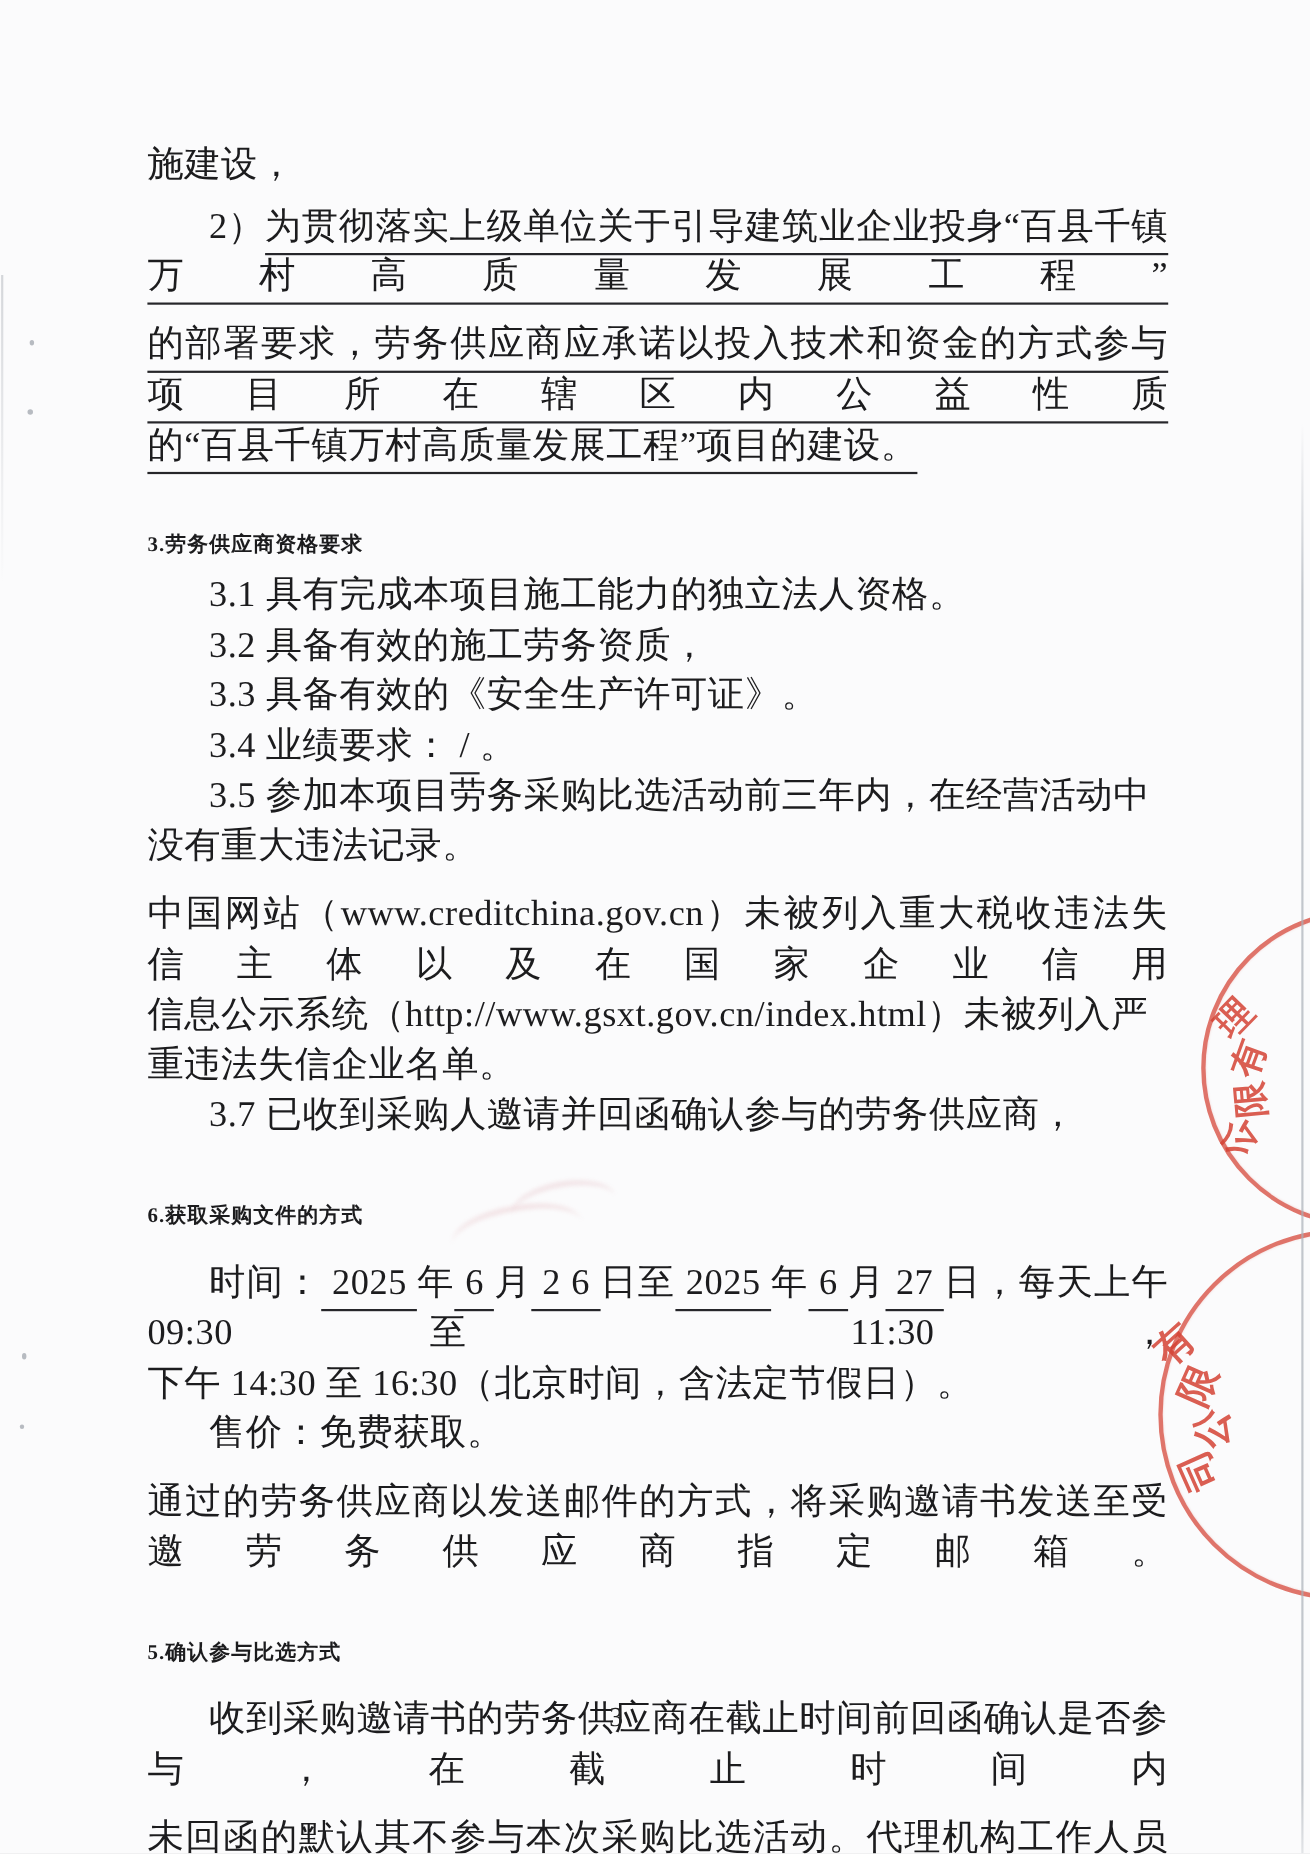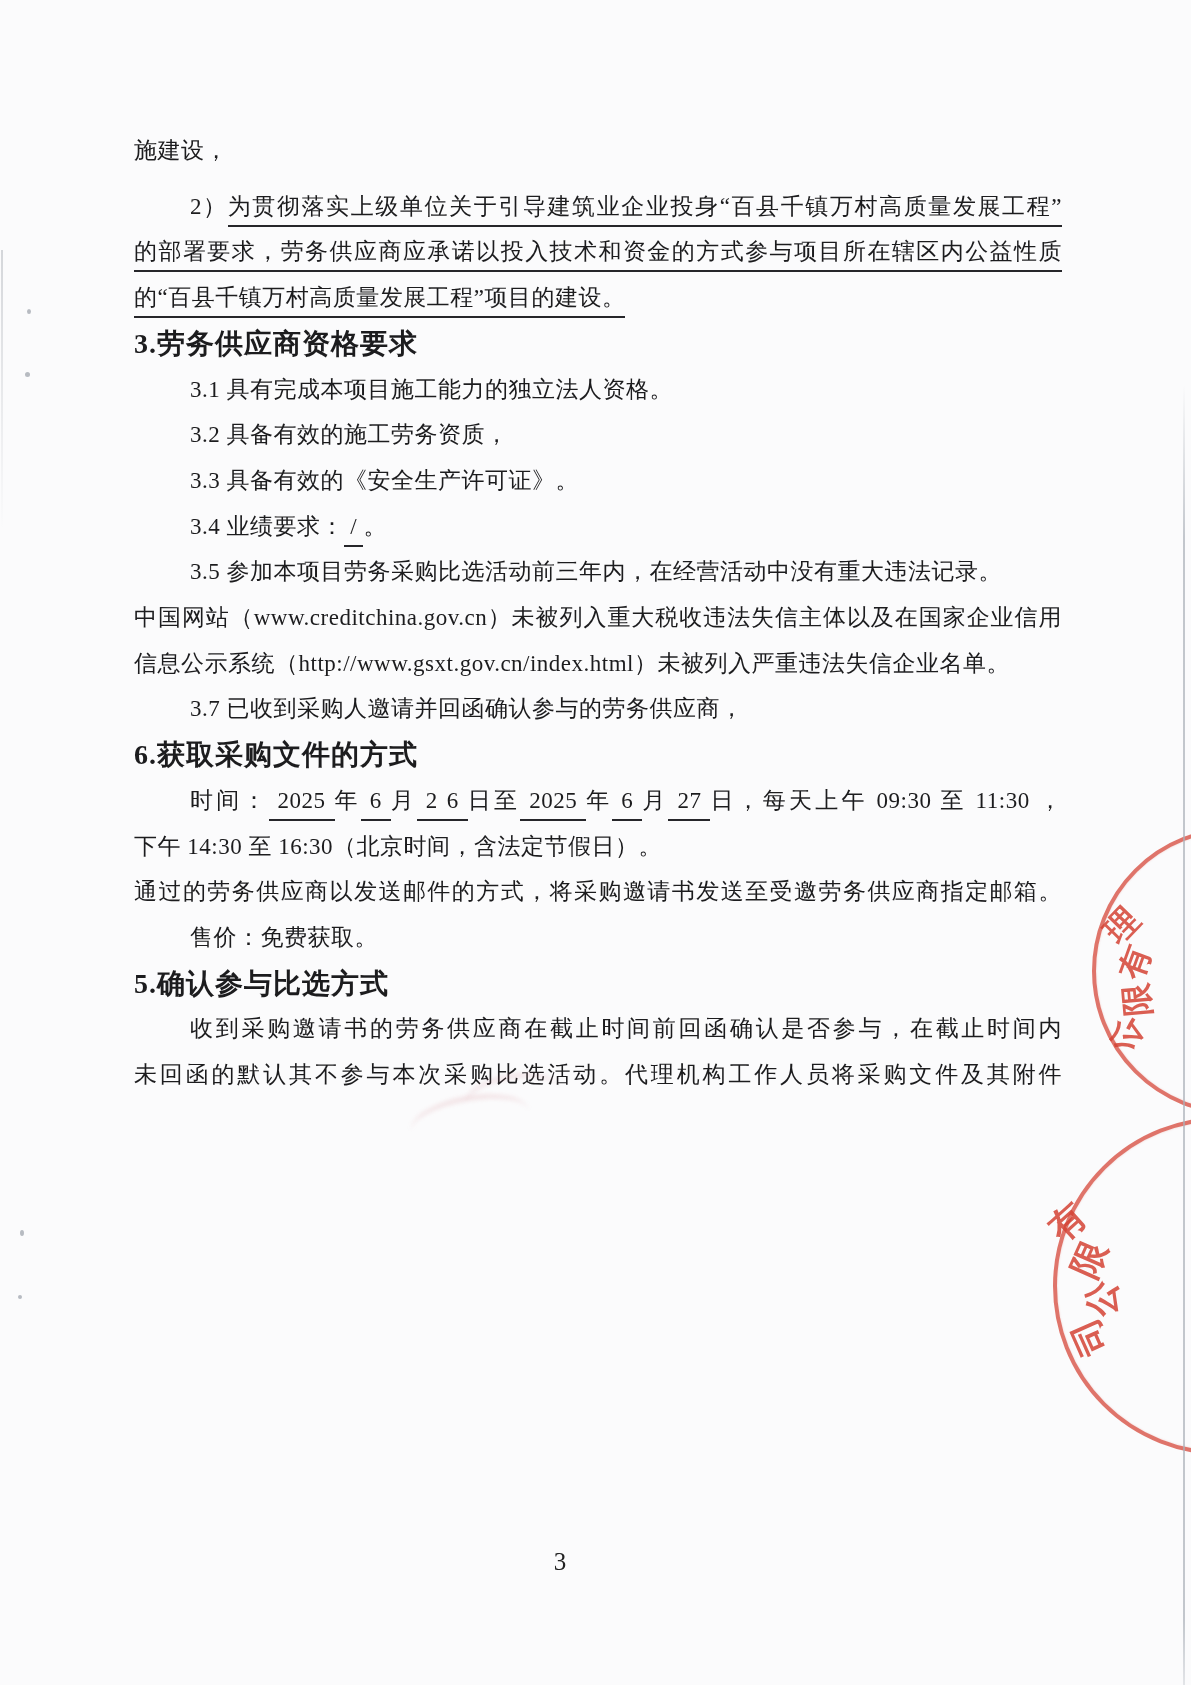--- a/index.html
+++ b/index.html
@@ -12,30 +12,31 @@
     color:#1c1c1e;
   }
   .doc-lines{
     position:absolute;
     left:134px;top:128px;width:928px;
   }
   .line{
     display:block;
     min-height:45.7px;
     line-height:45.7px;
-    font-size:23px;
+    font-size:33px;
     white-space:pre-wrap;
     letter-spacing:0.5px;
   }
   .line.indent{text-indent:56px;}
-  .line.full{text-align:justify;text-align-last:justify;}
+  .line.full{text-align:justify;text-align-last:justify;margin-top:16px;}
   .line.heading{
     font-weight:700;
-    font-size:28px;
+    font-size:19px;
     letter-spacing:1px;
+    margin-top:45px;
   }
   .line.gap-before{margin-top:10px;}
   .u{
     border-bottom:2px solid #26262a;
     padding-bottom:6px;
   }
   .page-number{
     position:absolute;
     left:0;top:1548px;width:1120px;
     text-align:center;
@@ -96,22 +97,22 @@
       <div class="line indent"><span>3.2 具备有效的施工劳务资质，</span></div>
       <div class="line indent"><span>3.3 具备有效的《安全生产许可证》。</span></div>
       <div class="line indent"><span>3.4 业绩要求：</span><span class="u"> / </span><span>。</span></div>
       <div class="line indent"><span>3.5 参加本项目劳务采购比选活动前三年内，在经营活动中没有重大违法记录。</span></div>
       <div class="line full"><span>中国网站（www.creditchina.gov.cn）未被列入重大税收违法失信主体以及在国家企业信用</span></div>
       <div class="line"><span>信息公示系统（http://www.gsxt.gov.cn/index.html）未被列入严重违法失信企业名单。</span></div>
       <div class="line indent"><span>3.7 已收到采购人邀请并回函确认参与的劳务供应商，</span></div>
       <div class="line heading"><span>6.获取采购文件的方式</span></div>
       <div class="line indent full"><span>时间：</span><span class="u"> 2025 </span><span>年</span><span class="u"> 6 </span><span>月</span><span class="u"> 2 6 </span><span>日至</span><span class="u"> 2025 </span><span>年</span><span class="u"> 6 </span><span>月</span><span class="u"> 27 </span><span>日，每天上午 09:30 至 11:30 ，</span></div>
       <div class="line"><span>下午 14:30 至 16:30（北京时间，含法定节假日）。</span></div>
+      <div class="line indent"><span>售价：免费获取。</span></div>
       <div class="line full"><span>通过的劳务供应商以发送邮件的方式，将采购邀请书发送至受邀劳务供应商指定邮箱。</span></div>
-      <div class="line indent"><span>售价：免费获取。</span></div>
       <div class="line heading"><span>5.确认参与比选方式</span></div>
       <div class="line indent full"><span>收到采购邀请书的劳务供应商在截止时间前回函确认是否参与，在截止时间内</span></div>
       <div class="line full"><span>未回函的默认其不参与本次采购比选活动。代理机构工作人员将采购文件及其附件</span></div>
     </div>
 
   <div class="page-number">3</div>
 
   <div class="stamp" id="stamp1">
     <div class="stamp-ring"></div>
     <span class="sc" style="left:1106px;top:903px;transform:rotate(-46deg);">理</span>

